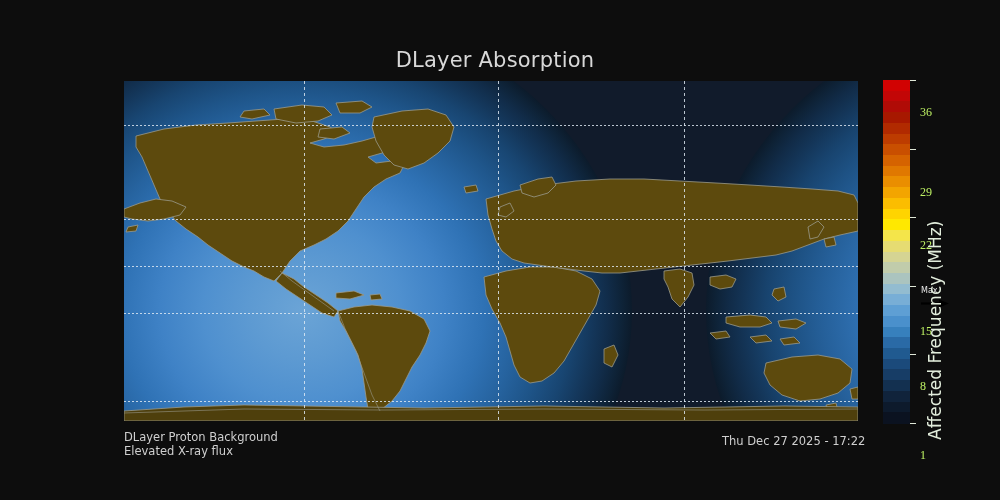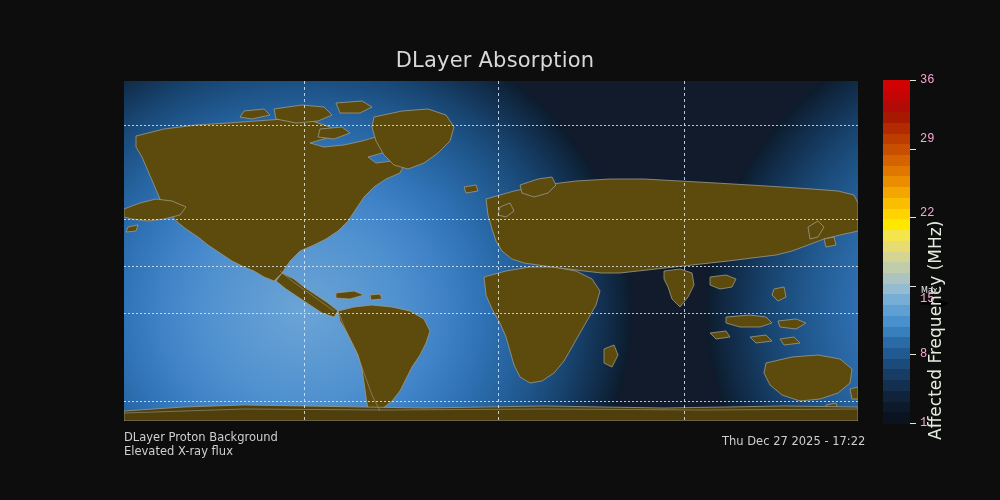--- a/index.html
+++ b/index.html
@@ -112,24 +112,25 @@
   .cb-tick {
     position: absolute;
     left: 27px;
     width: 6px;
     height: 1px;
     background: #dfe8d8;
   }
   .cb-ticklabel {
     position: absolute;
     left: 37px;
-    color: #f9a8d4;
+    color: #bef264;
     font-size: 12px;
     transform: translateY(-50%);
-    font-family: Liberation Mono, monospace;
+    font-family: Liberation Serif, serif;
+    margin-top: 32px;
   }
 
   #cb-axis-label {
     position: absolute;
     left: 925px;
     top: 60px;
     width: 380px;
     height: 24px;
     color: #e2eddc;
     font-size: 17px;
@@ -340,21 +341,21 @@
         <div class="cb-band" style="top: 300.125px; height: 11.3187px; background: rgb(19, 48, 80);"></div>
         <div class="cb-band" style="top: 310.844px; height: 11.3187px; background: rgb(16, 35, 59);"></div>
         <div class="cb-band" style="top: 321.562px; height: 11.3187px; background: rgb(13, 26, 44);"></div>
         <div class="cb-band" style="top: 332.281px; height: 11.3187px; background: rgb(11, 18, 32);"></div>
       </div>
   </div>
   <div id="colorbar-ticks">
       <div class="cb-tick" style="position: absolute; left: 910px; top: 80px;"></div>
       <div class="cb-ticklabel" style="position: absolute; left: 920px; top: 80px;">36</div>
       <div class="cb-tick" style="position: absolute; left: 910px; top: 148.6px;"></div>
-      <div class="cb-ticklabel" style="position: absolute; left: 920px; top: 139px;">29</div>
+      <div class="cb-ticklabel" style="position: absolute; left: 920px; top: 160px;">29</div>
       <div class="cb-tick" style="position: absolute; left: 910px; top: 217.2px;"></div>
       <div class="cb-ticklabel" style="position: absolute; left: 920px; top: 213px;">22</div>
       <div class="cb-tick" style="position: absolute; left: 910px; top: 285.8px;"></div>
       <div class="cb-ticklabel" style="position: absolute; left: 920px; top: 299px;">15</div>
       <div class="cb-tick" style="position: absolute; left: 910px; top: 354.4px;"></div>
       <div class="cb-ticklabel" style="position: absolute; left: 920px; top: 354.4px;">8</div>
       <div class="cb-tick" style="position: absolute; left: 910px; top: 423px;"></div>
       <div class="cb-ticklabel" style="position: absolute; left: 920px; top: 423px;">1</div>
     </div>
 

